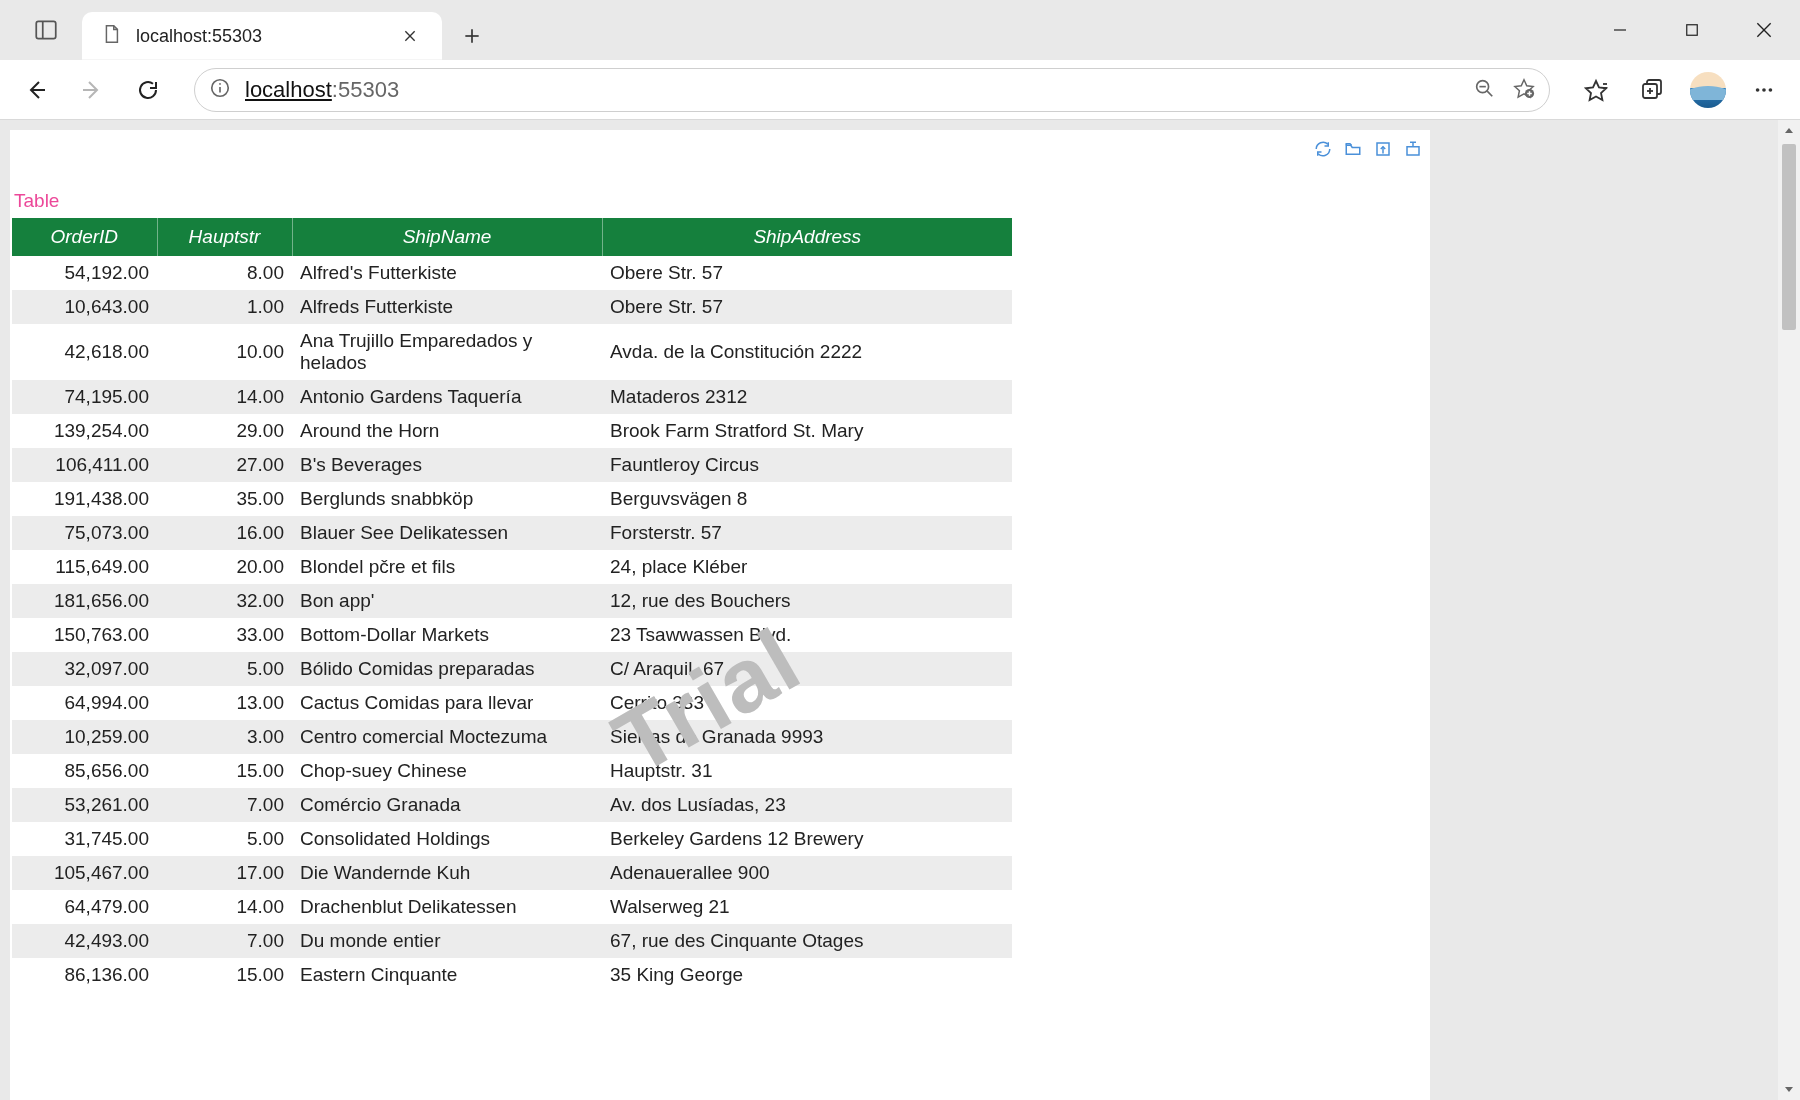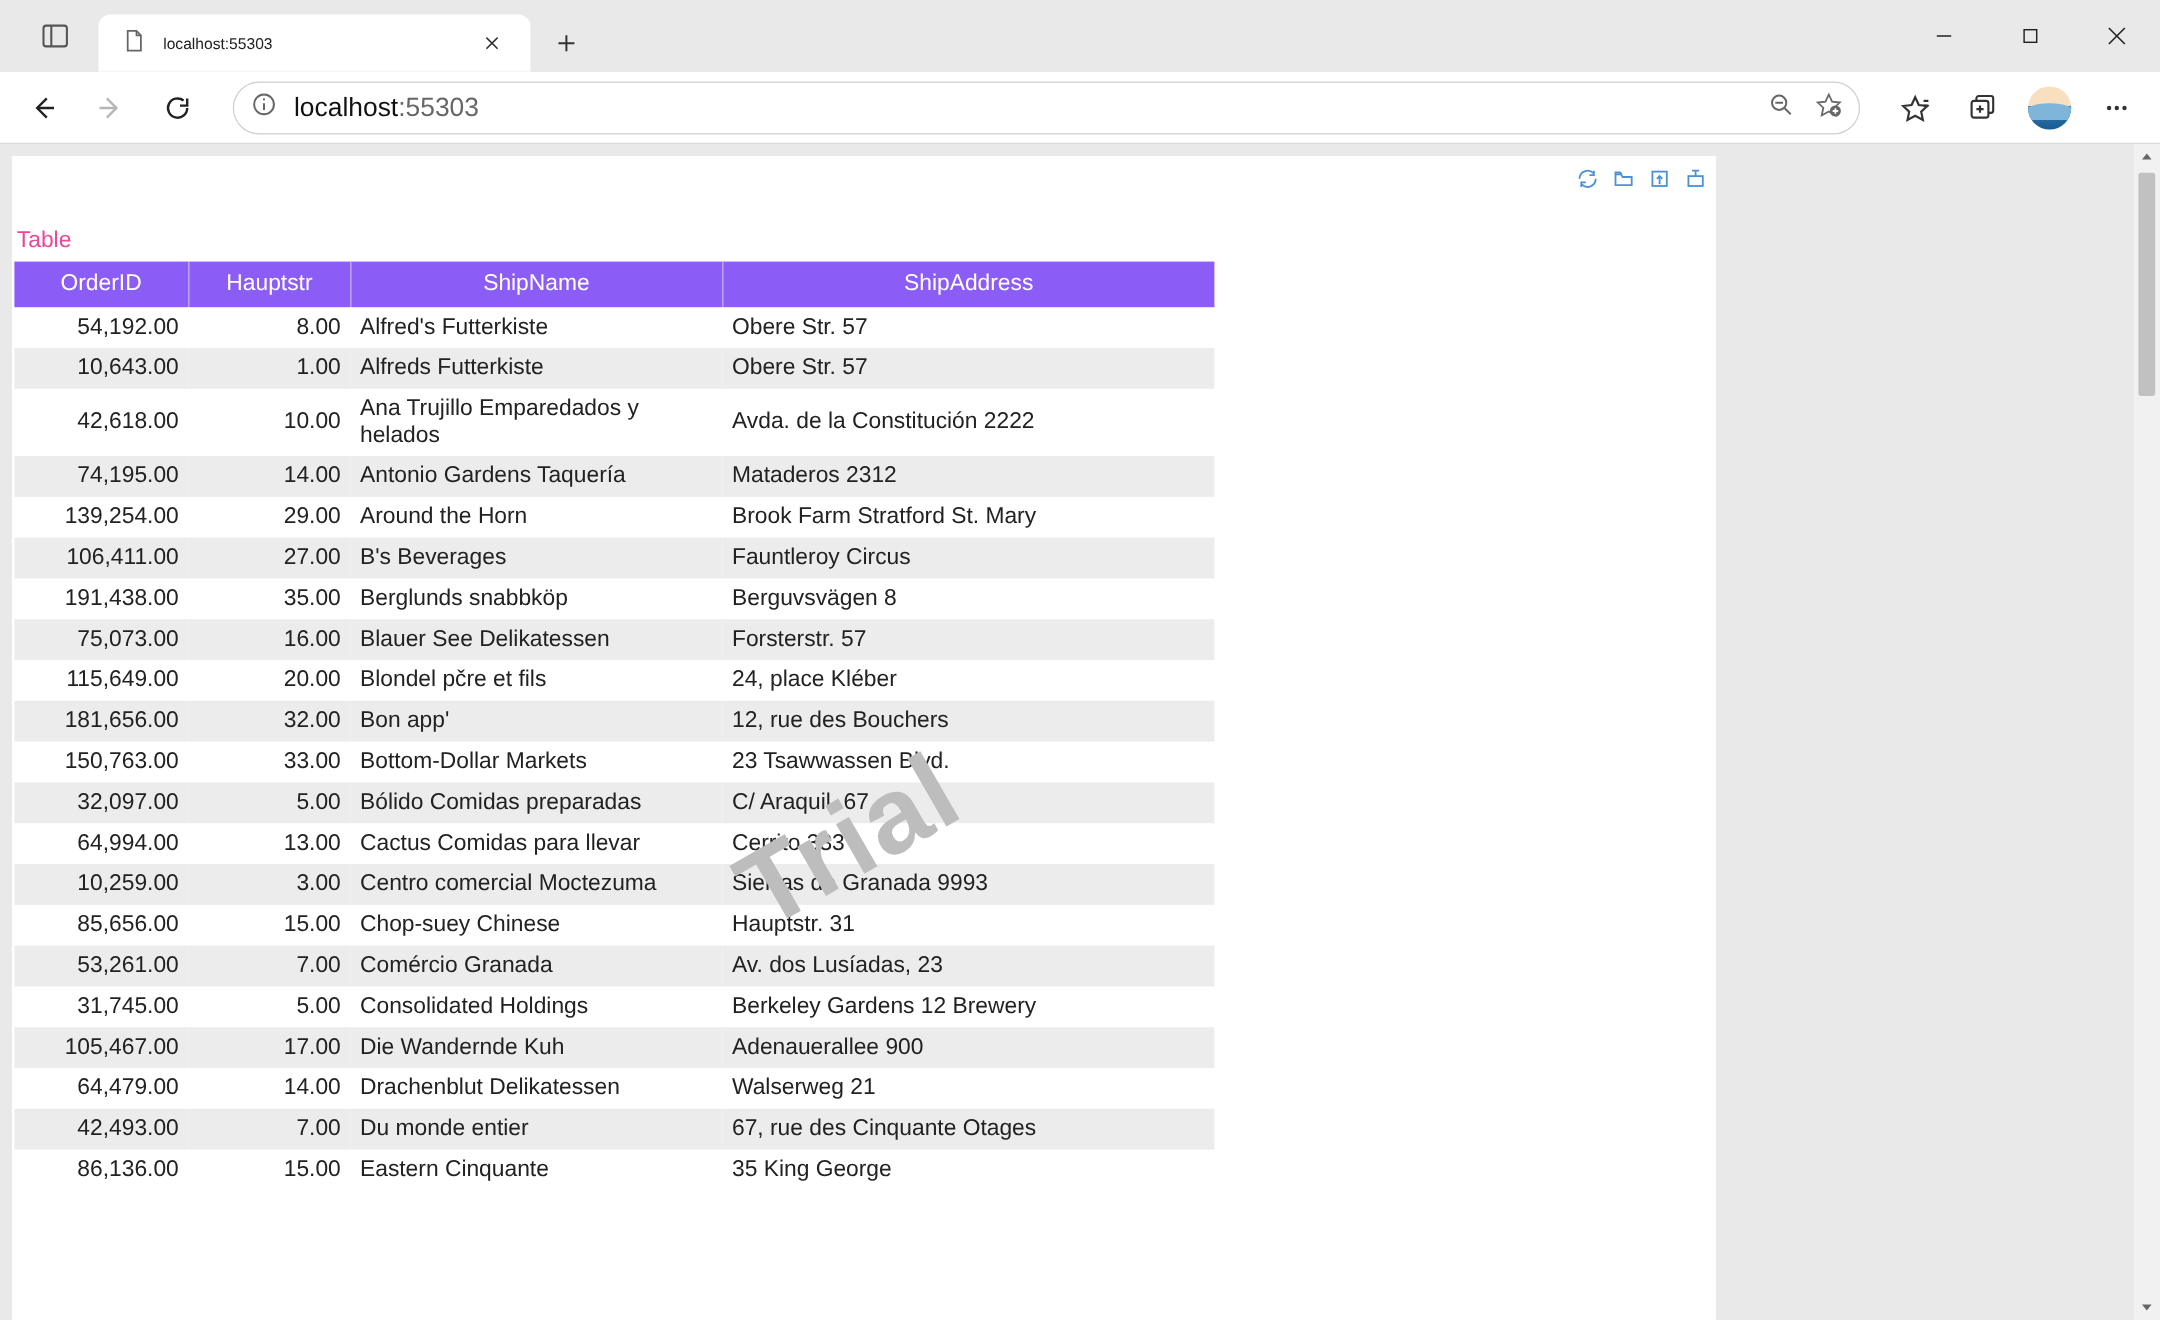--- a/index.html
+++ b/index.html
@@ -5,55 +5,55 @@
   * { box-sizing: border-box; margin: 0; padding: 0; }
   html, body { width: 1800px; height: 1100px; font-family: "Segoe UI", Arial, sans-serif; overflow: hidden; background:#fff; }
   
   .chrome { width:100%; height:100%; display:flex; flex-direction:column; }
   .titlebar { height:60px; background:#e9e9e9; display:flex; align-items:flex-end; position:relative; }
   .tabwell { display:flex; align-items:flex-end; height:100%; padding-left:10px; }
   .tab-btn-box { width:72px; height:100%; display:flex; align-items:center; justify-content:center; }
   .tab-btn-box svg { width:26px; height:26px; }
   .tab { background:#fff; border-radius:10px 10px 0 0; height:48px; min-width:360px; display:flex; align-items:center; padding:0 18px; gap:14px; margin-bottom:0; box-shadow:0 -1px 0 rgba(0,0,0,0.04) inset; }
   .tab .page-icon svg { width:22px; height:22px; }
-  .tab .tab-title { font-size:13px; color:#222; flex:1; white-space:nowrap; overflow:hidden; text-overflow:ellipsis; }
+  .tab .tab-title { font-size:18px; color:#222; flex:1; white-space:nowrap; overflow:hidden; text-overflow:ellipsis; }
   .tab .close { width:28px; height:28px; display:flex; align-items:center; justify-content:center; border-radius:4px; }
   .tab .close svg { width:16px; height:16px; }
   .newtab { width:48px; height:48px; display:flex; align-items:center; justify-content:center; margin-left:6px; }
   .newtab svg { width:20px; height:20px; }
   .win-controls { position:absolute; right:0; top:0; height:100%; display:flex; }
   .win-btn { width:72px; display:flex; align-items:center; justify-content:center; }
   .win-btn svg { width:18px; height:18px; }
   .win-btn.xbtn svg { width:20px; height:20px; }
 
   .toolbar { height:60px; background:#fff; display:flex; align-items:center; padding:0 12px; gap:8px; border-bottom:1px solid #d9d9d9; }
   .tool-btn { width:48px; height:48px; display:flex; align-items:center; justify-content:center; border-radius:6px; }
   .tool-btn svg { width:24px; height:24px; }
   .tool-btn.disabled svg { stroke:#b6b6b6; }
   .addr { flex:1; height:44px; border:1px solid #cfcfcf; border-radius:22px; display:flex; align-items:center; padding:0 14px; gap:14px; background:#fff; margin:0 14px; }
   .addr .info-icon svg { width:22px; height:22px; }
   .addr-text { font-size:22px; color:#666; display:flex; align-items:baseline; gap:0; }
-  .addr-text .host { color:#111; }
+  .addr-text .host { color:#111;text-decoration:underline; }
   .addr-right { margin-left:auto; display:flex; gap:18px; align-items:center; }
   .addr-right svg { width:22px; height:22px; }
   .avatar { width:36px; height:36px; border-radius:50%; background:linear-gradient(to bottom, #f7dfc0 0%, #f7dfc0 45%, #2f7dbb 45%, #1a5b8f 100%); overflow:hidden; position:relative; }
   .avatar::after { content:""; position:absolute; left:-10%; right:-10%; top:40%; height:40%; background:#7fb5d8; border-radius:50% 50% 0 0 / 60% 60% 0 0; }
   .more svg { width:22px; height:22px; }
 
   
   .viewport { flex:1; display:flex; background:#e9e9e9; position:relative; }
   .page { flex:1; background:#e9e9e9; overflow:hidden; position:relative; padding:10px 0 0 10px; }
   .page-inner { background:#fff; width:1420px; height:100%; position:relative; }
   .toolbar-mini { position:absolute; top:10px; right:8px; display:flex; gap:12px; z-index:3; }
   .toolbar-mini svg { width:18px; height:18px; stroke:#4a90d9; }
 
   .table-wrap { padding:60px 2px 0 2px; }
   .table-title { font-size:19px; color:#ec4899; padding:0 0 6px 2px; }
   table.data { border-collapse:collapse; width:1000px; font-size:19px; }
-  table.data th { background:#8b5cf6; color:#fff; font-weight:400; text-align:center; padding:8px 6px; border-right:1px solid rgba(255,255,255,.4); }
+  table.data th { background:#15803d; color:#fff; font-weight:400; text-align:center; padding:8px 6px; border-right:1px solid rgba(255,255,255,.4);font-style:italic; }
   table.data th:last-child { border-right:none;margin-left:28px; }
   table.data td { padding:6px 8px; color:#222; }
   table.data tbody tr:nth-child(even) td { background:#ececec; }
   table.data td.num { text-align:right; }
   .col-orderid { width:145px; }
   .col-shipvia { width:135px; }
   .col-shipname { width:310px; }
   .col-shipaddress { width:410px; }
 
   .watermark { position:absolute; left:600px; top:520px; font-size:90px; font-weight:700; color:#bdbdbd; transform:rotate(-30deg); pointer-events:none; z-index:2; letter-spacing:2px; }

